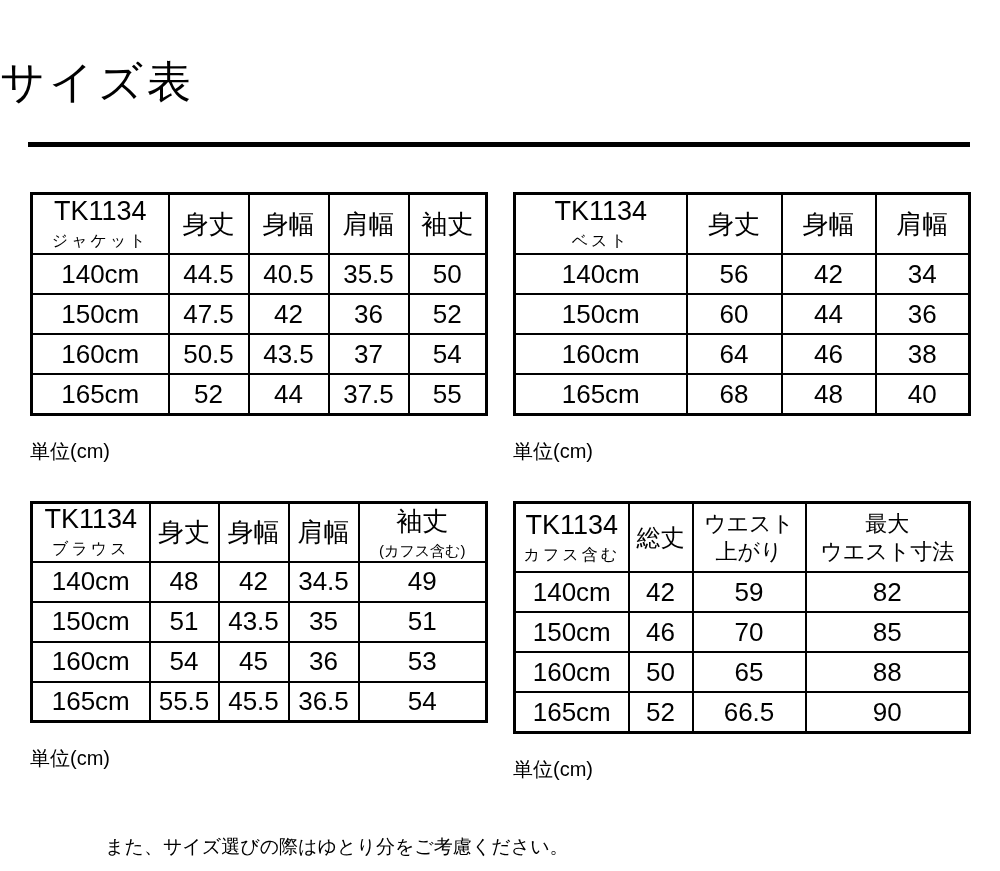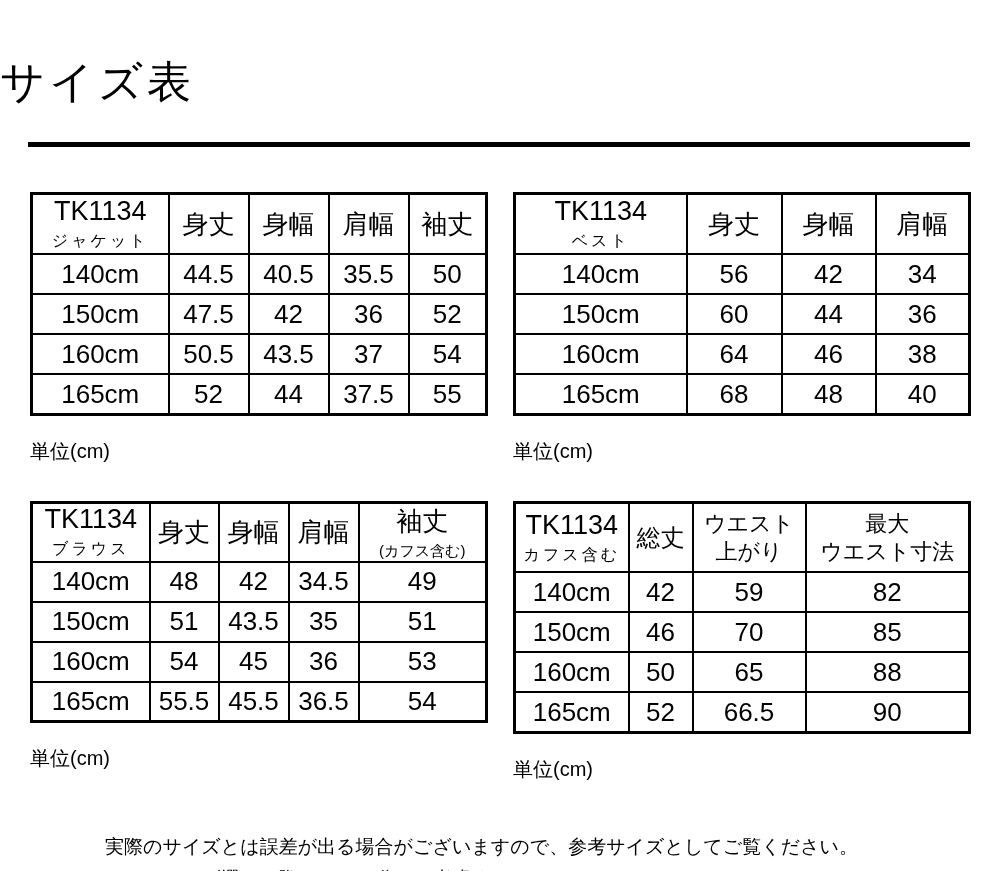--- a/index.html
+++ b/index.html
@@ -279,15 +279,14 @@
           <td>66.5</td>
           <td>90</td>
         </tr>
       </tbody>
     </table>
     <div class="unit-label">単位(cm)</div>
   </div>
 </section>
 
 <div class="notes">
-  <div class="note-line">実際のサイズとは誤差が出る場合がございますので、参考サイズとしてご覧ください。</div>
   <div class="note-line">また、サイズ選びの際はゆとり分をご考慮ください。</div>
 </div>
 
 </body></html>

